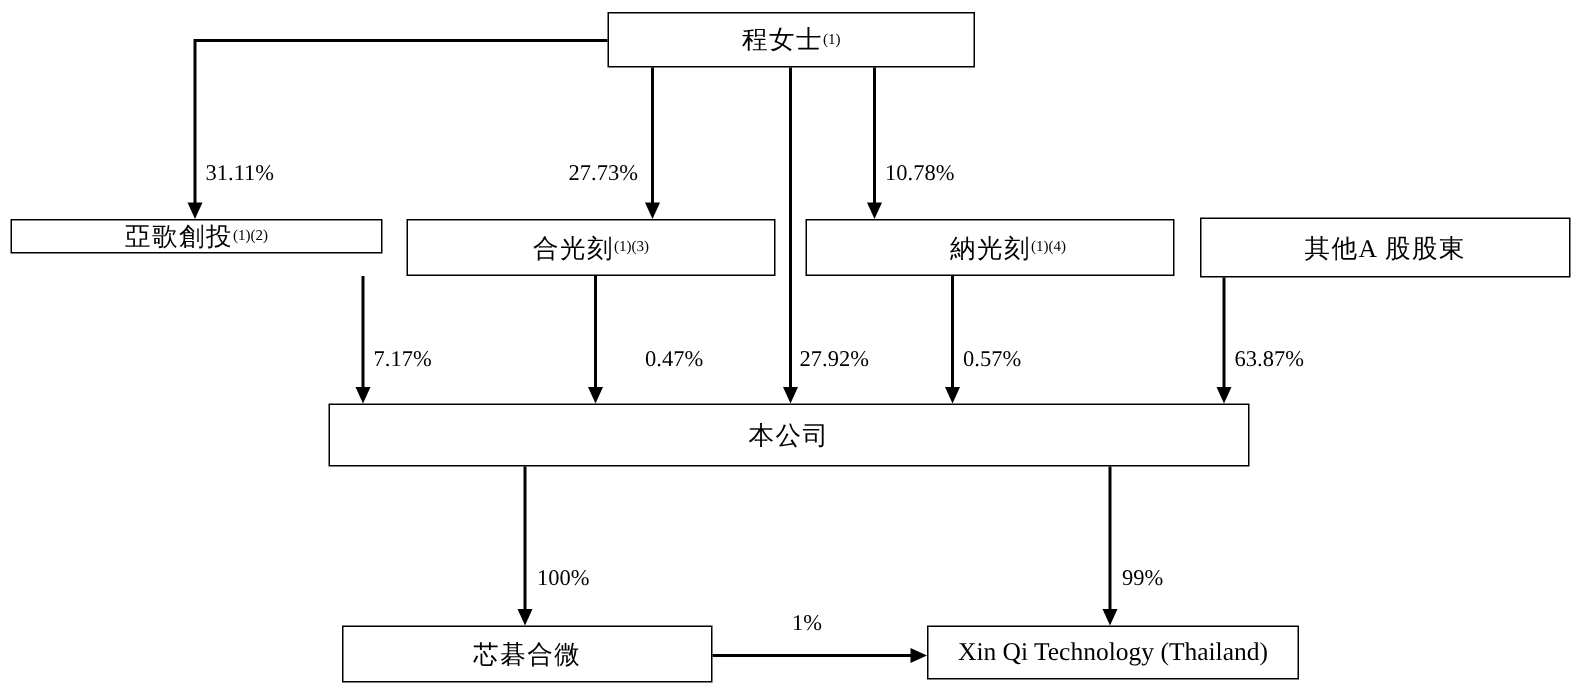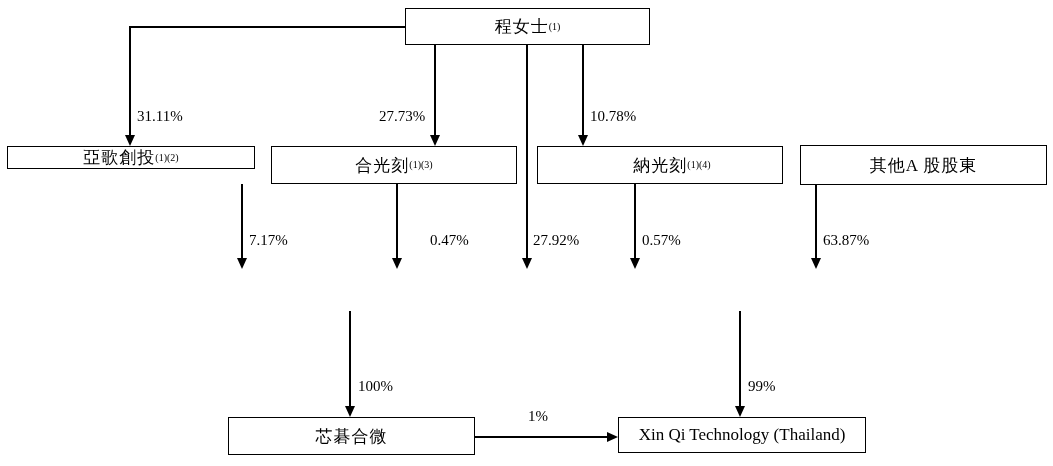--- a/index.html
+++ b/index.html
@@ -68,20 +68,23 @@
 
   <div class="node" style="left:537px; top:146px; width:246px; height:38px;padding-left:24px;">
     <span>納光刻</span>
       <sup>(1)(4)</sup>
   </div>
 
   <div class="node" style="left:800px; top:145px; width:247px; height:40px;">
     <span>其他A 股股東</span>
   </div>
 
+  <div class="node" style="left:219px; top:269px; width:614px; height:42px;">
+    <span>本公司</span>
+  </div>
 
   <div class="node" style="left:228px; top:417px; width:247px; height:38px;">
     <span>芯碁合微</span>
   </div>
 
   <div class="node" style="left:618px; top:417px; width:248px; height:36px; letter-spacing:0;">
     <span>Xin Qi Technology (Thailand)</span>
   </div>
 
   <div>

